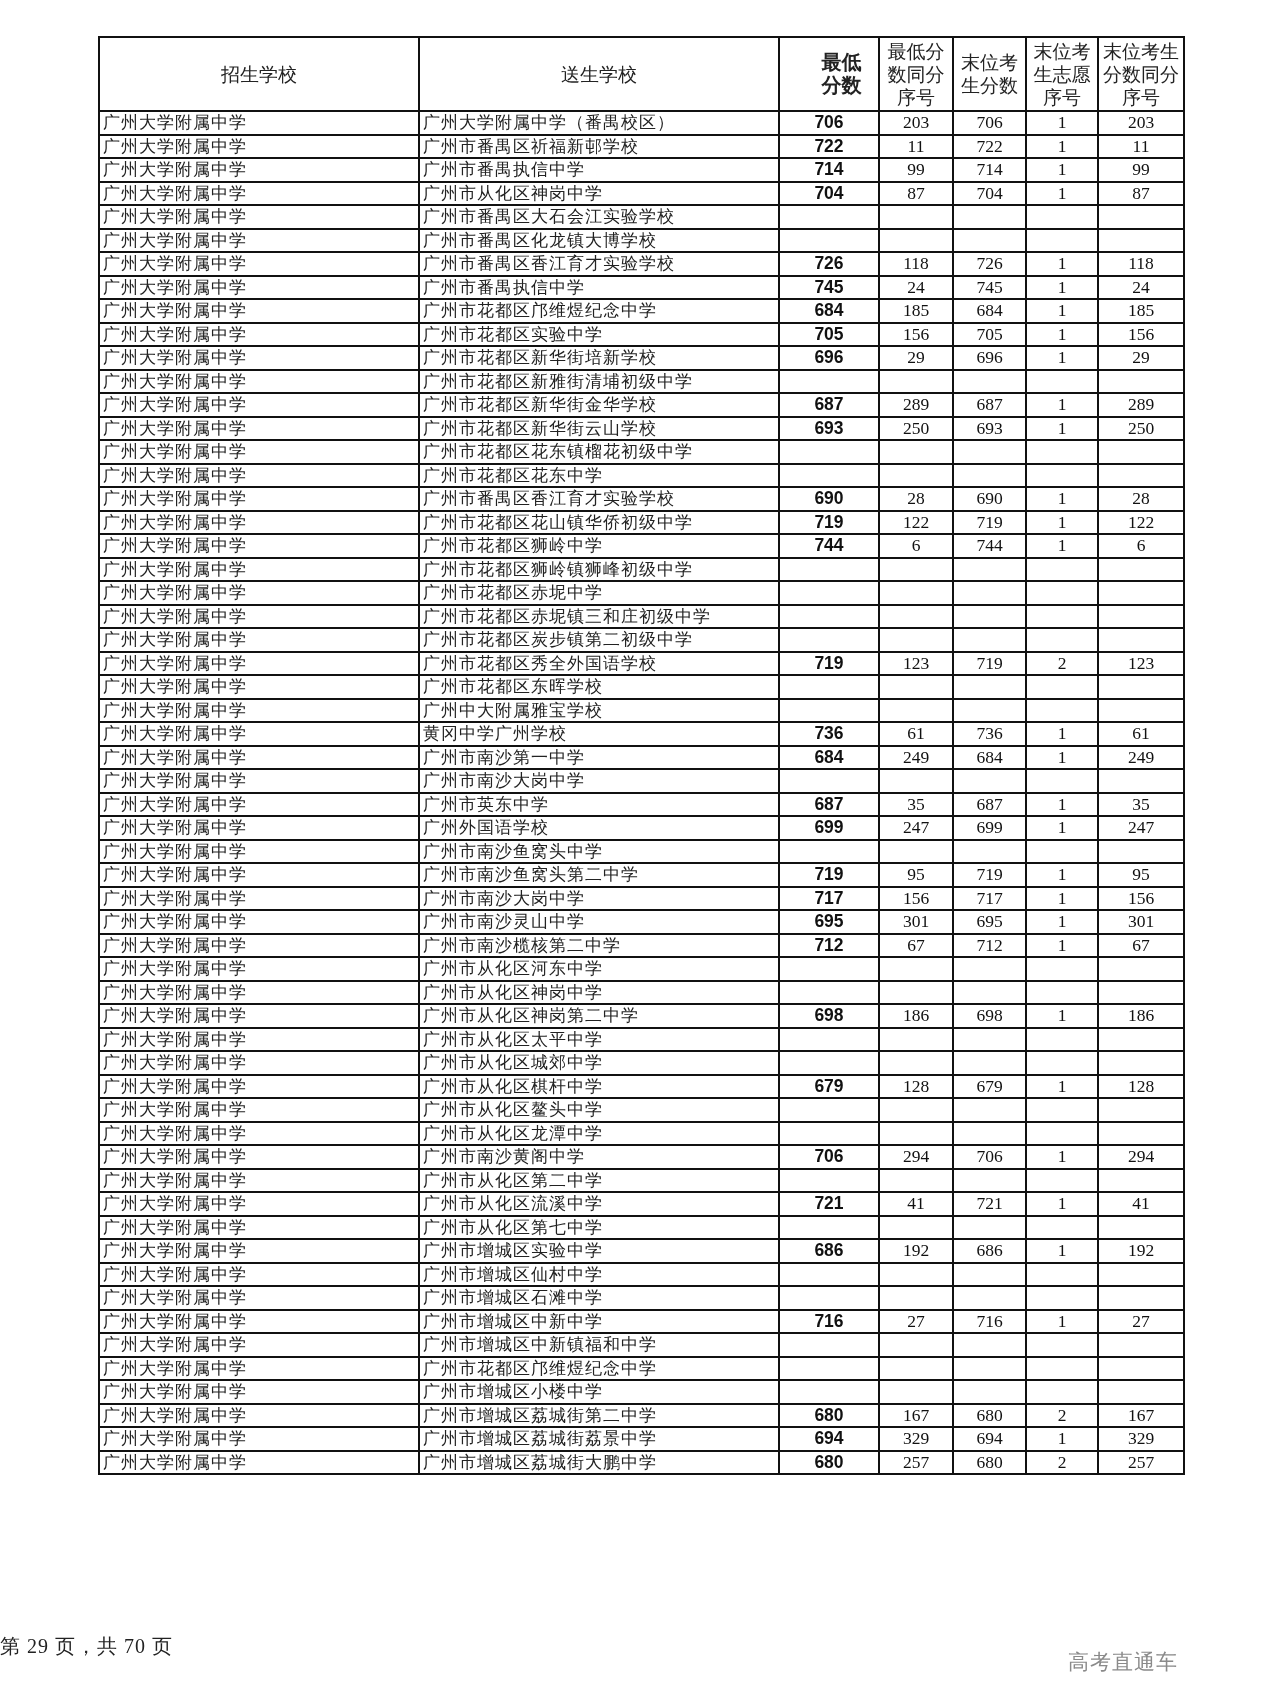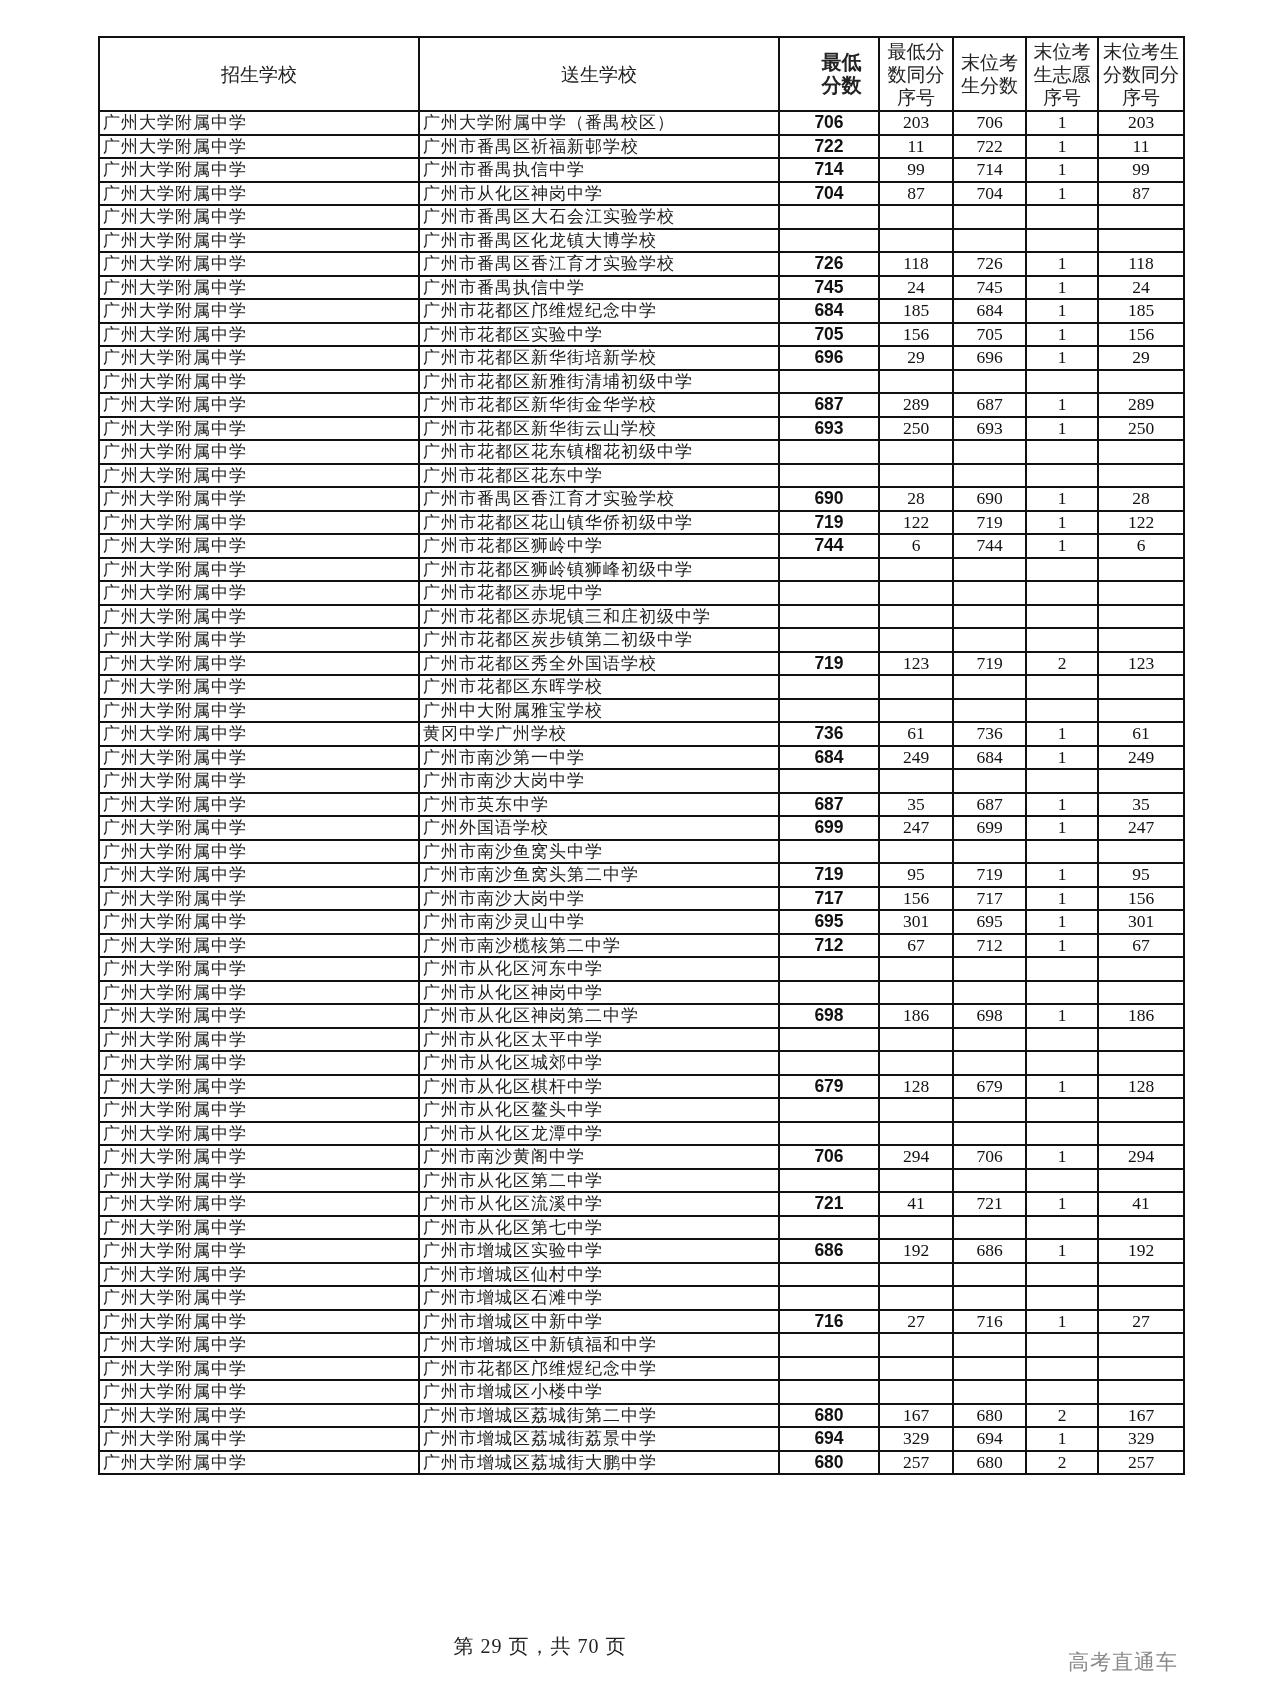--- a/index.html
+++ b/index.html
@@ -10,21 +10,21 @@
   #sheet th, #sheet td { border:2px solid #111; padding:0; overflow:hidden; white-space:nowrap; }
   #sheet thead th { height:72px; font-weight:normal; font-size:19px; line-height:23px;
                     text-align:center; vertical-align:middle; white-space:normal;
                     font-family:"DejaVu Sans", "Liberation Sans", sans-serif; color:#222; }
   #sheet thead th.bold { font-weight:bold; font-size:20px;padding-left:25px; }
   #sheet tbody td { height:21.5px; font-size:17.5px; line-height:21px; }
   #sheet td.school { text-align:left; padding-left:3px; letter-spacing:1px;
                      font-family:"DejaVu Sans", "Liberation Sans", sans-serif; font-size:17px; color:#222; }
   #sheet td.num { text-align:center; font-family:"Liberation Serif", "DejaVu Serif", serif; }
   #sheet td.num.bold { font-weight:bold; font-family:"Liberation Sans", "DejaVu Sans", sans-serif; }
-  #footer { position:absolute; top:1633px; left:0; width:1080px; text-align:center;
+  #footer { position:absolute; top:1633px; left:0; width:1080px; text-align:left;
             font-size:20px; font-family:"Liberation Serif", "DejaVu Serif", serif; color:#222; letter-spacing:1px; }
   #watermark { position:absolute; top:1648px; left:1068px; font-size:21px; color:#8a8a8a;
                font-family:"DejaVu Sans", "Liberation Sans", sans-serif; letter-spacing:1px; }
 </style>
 </head>
 <body>
 
 <table id="sheet">
   <colgroup>
     <col style="width:320px">

